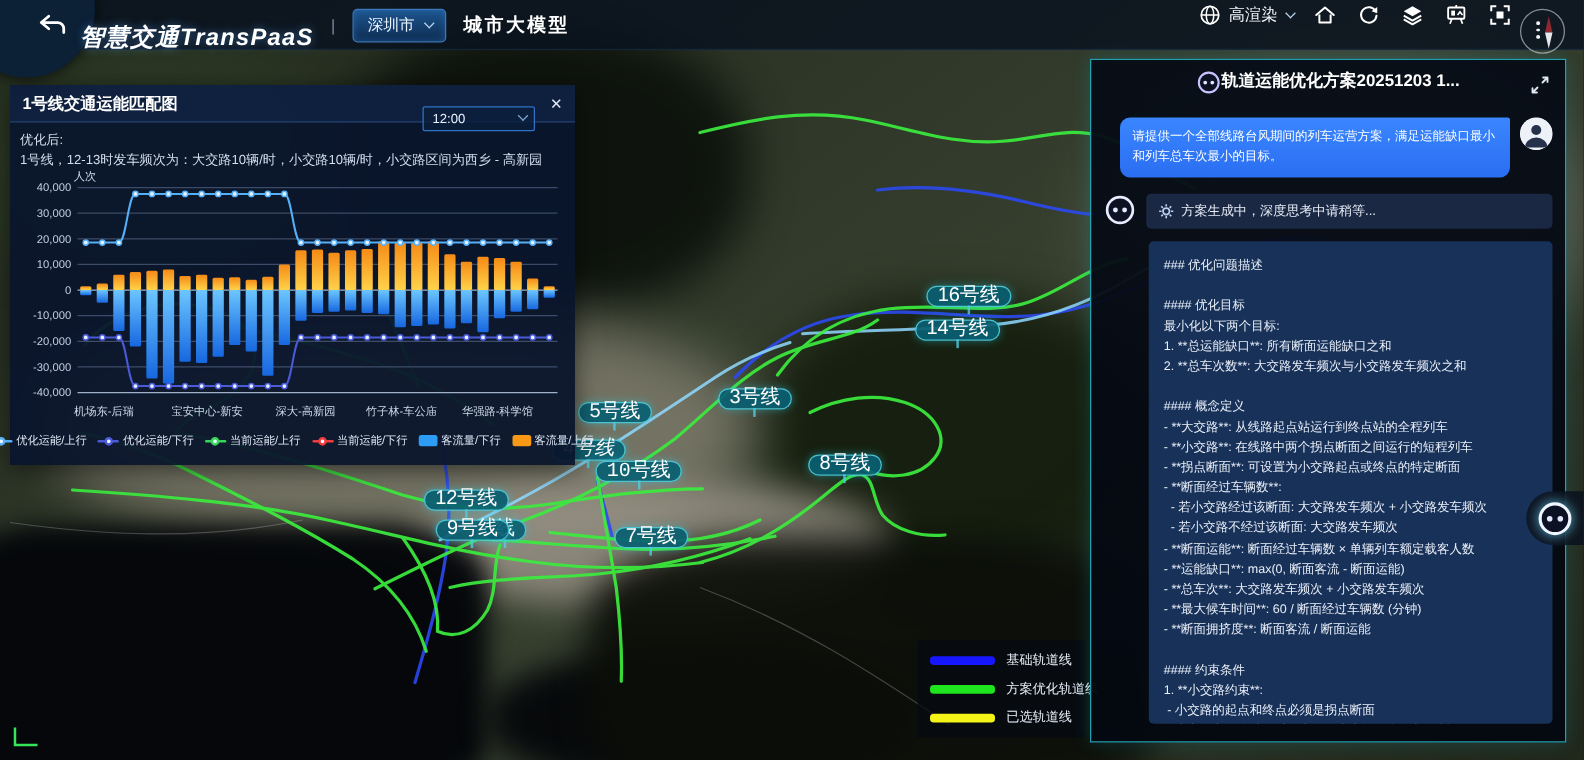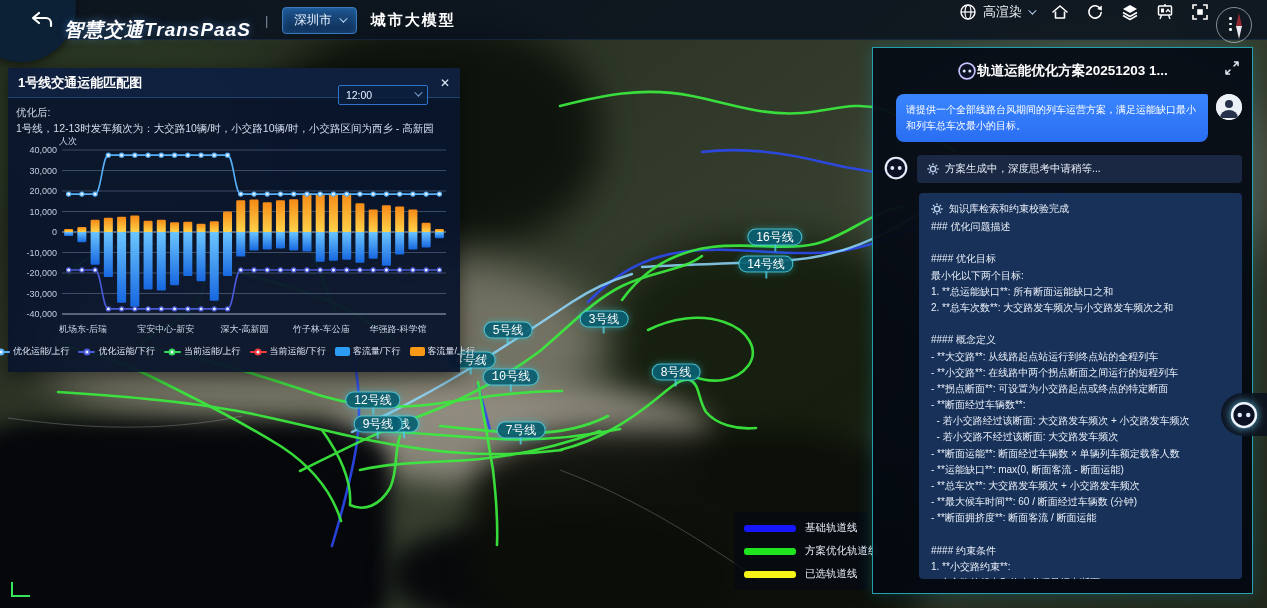--- a/index.html
+++ b/index.html
@@ -15,21 +15,21 @@
   .t-urban-ne   { left:880px; top:60px;  width:400px; height:230px; background:#6f6e62; opacity:.55; filter:blur(26px); }
   .t-urban-band { left:40px;  top:250px; width:560px; height:185px; background:#8f8a7b; opacity:.7; filter:blur(22px); }
   .t-urban-s    { left:330px; top:385px; width:380px; height:100px; background:#9c968a; opacity:.8; filter:blur(14px); }
   .t-water-sw   { left:-40px; top:420px; width:430px; height:220px; background:#04060a; opacity:.97; filter:blur(10px); border-radius:20%; }
   .t-water-bay  { left:390px; top:520px; width:340px; height:110px; background:#05070a; opacity:.95; filter:blur(12px); }
   .t-mtn-se     { left:470px; top:430px; width:460px; height:210px; background:#0b0e08; opacity:.93; filter:blur(14px); border-radius:30%; }
   .metro-svg { position:absolute; inset:0; }
 
   
   .pill { position:absolute; transform:translate(-50%,-50%); background:rgba(9,96,114,.92); border:1px solid rgba(90,220,235,.8);
-          border-radius:9px; padding:1px 8px 2px; font-size:12px; line-height:12px; color:#fff; white-space:nowrap;
+          border-radius:9px; padding:1px 8px 2px; font-size:16px; line-height:12px; color:#fff; white-space:nowrap;
           box-shadow:0 0 7px rgba(35,205,225,.45); z-index:3; }
   .pill::after { content:""; position:absolute; left:50%; top:100%; width:2px; height:7px; background:rgba(80,205,225,.8); transform:translateX(-50%); }
   .pill.partial { z-index:2; }
 
   
   .map-legend { position:absolute; left:734px; top:512px; width:134px; height:78px; background:rgba(6,10,18,.78);
                 border-radius:2px; padding:9px 10px; display:flex; flex-direction:column; justify-content:space-between; z-index:4; }
   .ml-row { display:flex; align-items:center; gap:9px; }
   .ml-swatch { width:52px; height:7px; border-radius:3px; flex:0 0 auto; }
   .ml-label { font-size:10.5px; color:#e8eef8; white-space:nowrap; }
@@ -79,21 +79,21 @@
   .leg-line { position:relative; width:17px; height:2px; border-radius:1px; }
   .leg-dot { position:absolute; left:50%; top:50%; transform:translate(-50%,-50%); width:7px; height:7px; border-radius:50%; background:#eef6ff; border:2px solid; }
   .leg-rect { width:15px; height:9px; border-radius:2px; }
   .leg-lbl { font-size:9px; color:#dfe7f5; white-space:nowrap; }
 
   
   .chat-panel { position:absolute; left:872px; top:47px; width:381px; height:547px; z-index:15;
                 background:linear-gradient(180deg,rgba(6,12,22,.95),rgba(4,8,16,.97));
                 border:1px solid rgba(45,210,225,.75); box-shadow:0 0 14px rgba(20,160,190,.25);
                 display:flex; flex-direction:column; padding:8px 10px 14px; }
-  .chat-header { position:relative; height:30px; display:flex; align-items:center; justify-content:center; gap:0; }
+  .chat-header { position:relative; height:30px; display:flex; justify-content:center; gap:0; }
   .chat-title { font-size:13.5px; font-weight:bold; color:#fff; }
   .expand-btn { position:absolute; right:2px; top:4px; width:16px; height:16px; cursor:pointer; }
   .msg-user { display:flex; justify-content:flex-end; align-items:flex-start; gap:8px; margin-top:8px; }
   .bubble-user { max-width:312px; background:linear-gradient(180deg,#3a86ff,#2a6ef2); border-radius:8px 2px 8px 8px;
                  padding:8px 10px; font-size:10px; line-height:1.6; color:#fff; }
   .avatar { width:26px; height:26px; border-radius:50%; overflow:hidden; flex:0 0 auto; background:#edf1f8; }
   .msg-bot { display:flex; align-items:flex-start; gap:8px; margin-top:13px; }
   .robot-av { flex:0 0 auto; }
   .bubble-status { display:flex; align-items:center; gap:6px; background:#1a2844; border-radius:4px; padding:7px 10px;
                    font-size:10.5px; color:#e6ecf5; flex:1; }
@@ -153,21 +153,21 @@
       <path d="M190,262 C230,270 270,280 305,292 C340,303 370,322 395,340"></path>
       <path d="M440,426 C470,429 500,433 530,433 C560,433 586,427 608,416"></path>
       <path d="M648,330 C672,318 700,314 724,322 C748,330 760,350 748,366 C736,382 712,384 692,376"></path>
     </g>
   </svg>
 
   <div id="mapLabels">
       <div class="pill" style="left: 775px; top: 237px;">16号线</div>
       <div class="pill" style="left: 766px; top: 264px;">14号线</div>
       <div class="pill" style="left: 604px; top: 319px;">3号线</div>
-      <div class="pill" style="left: 508px; top: 330px;">5号线</div>
+      <div class="pill" style="left: 492px; top: 330px;">5号线</div>
       <div class="pill" style="left: 471px; top: 360px; font-style: italic;">4号线</div>
       <div class="pill" style="left: 676px; top: 372px;">8号线</div>
       <div class="pill" style="left: 511px; top: 377px; font-family: Liberation Mono, monospace;">10号线</div>
       <div class="pill" style="left: 373px; top: 400px;">12号线</div>
       <div class="pill partial" style="left: 404px; top: 424px;">线</div>
       <div class="pill" style="left: 378px; top: 424px;">9号线</div>
       <div class="pill" style="left: 521px; top: 430px;">7号线</div>
     </div>
 
   <svg class="corner-marker" width="26" height="20">
@@ -496,36 +496,20 @@
             <line x1="8.7" y1="8.7" x2="10" y2="10"></line>
           <line x1="10" y1="2" x2="8.7" y2="3.3"></line>
             <line x1="3.3" y1="8.7" x2="2" y2="10"></line>
         </g>
       </svg>
       <span>方案生成中，深度思考中请稍等...</span>
     </div>
   </div>
 
   <div class="md-bubble">
-    <div class="md-head">
-      <svg width="12" height="12" viewBox="0 0 12 12">
-        <circle cx="6" cy="6" r="2.6" stroke="#bcd0ee" stroke-width="1.4" fill="none"></circle>
-        <g stroke="#bcd0ee" stroke-width="1.3">
-          <line x1="6" y1="0.3" x2="6" y2="2.2"></line>
-            <line x1="6" y1="9.8" x2="6" y2="11.7"></line>
-          <line x1="0.3" y1="6" x2="2.2" y2="6"></line>
-            <line x1="9.8" y1="6" x2="11.7" y2="6"></line>
-          <line x1="2" y1="2" x2="3.3" y2="3.3"></line>
-            <line x1="8.7" y1="8.7" x2="10" y2="10"></line>
-          <line x1="10" y1="2" x2="8.7" y2="3.3"></line>
-            <line x1="3.3" y1="8.7" x2="2" y2="10"></line>
-        </g>
-      </svg>
-      <span>知识库检索和约束校验完成</span>
-    </div>
     <div class="md-body">### 优化问题描述
 
 #### 优化目标
 最小化以下两个目标:
 1. **总运能缺口**: 所有断面运能缺口之和
 2. **总车次数**: 大交路发车频次与小交路发车频次之和
 
 #### 概念定义
 - **大交路**: 从线路起点站运行到终点站的全程列车
 - **小交路**: 在线路中两个拐点断面之间运行的短程列车

